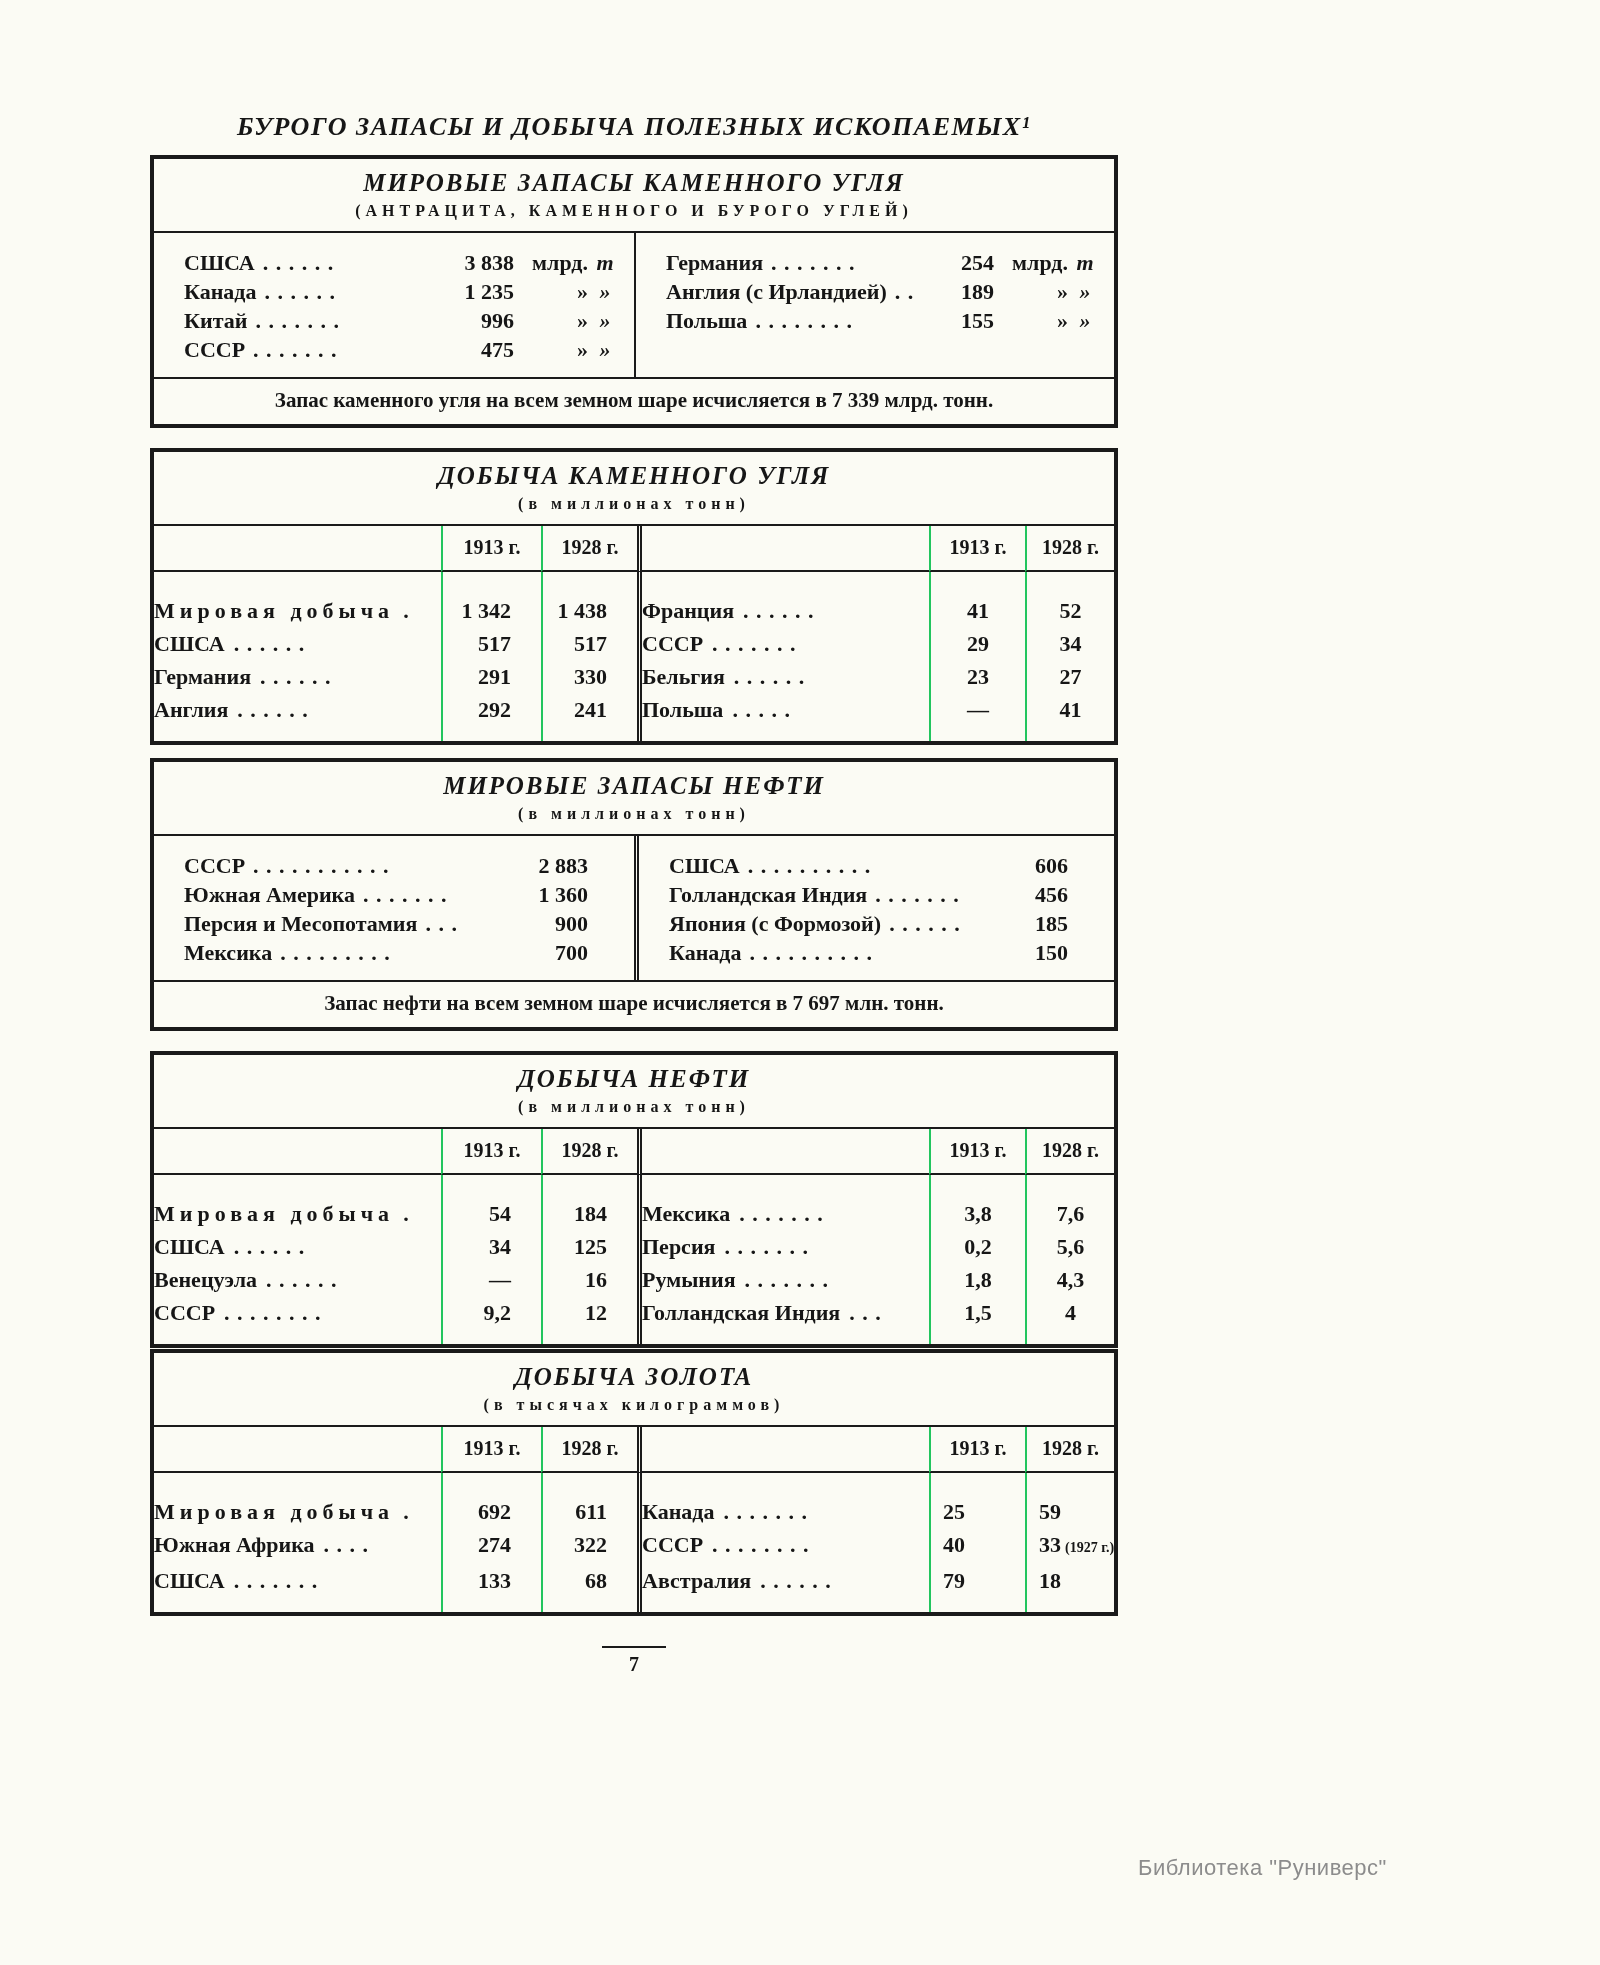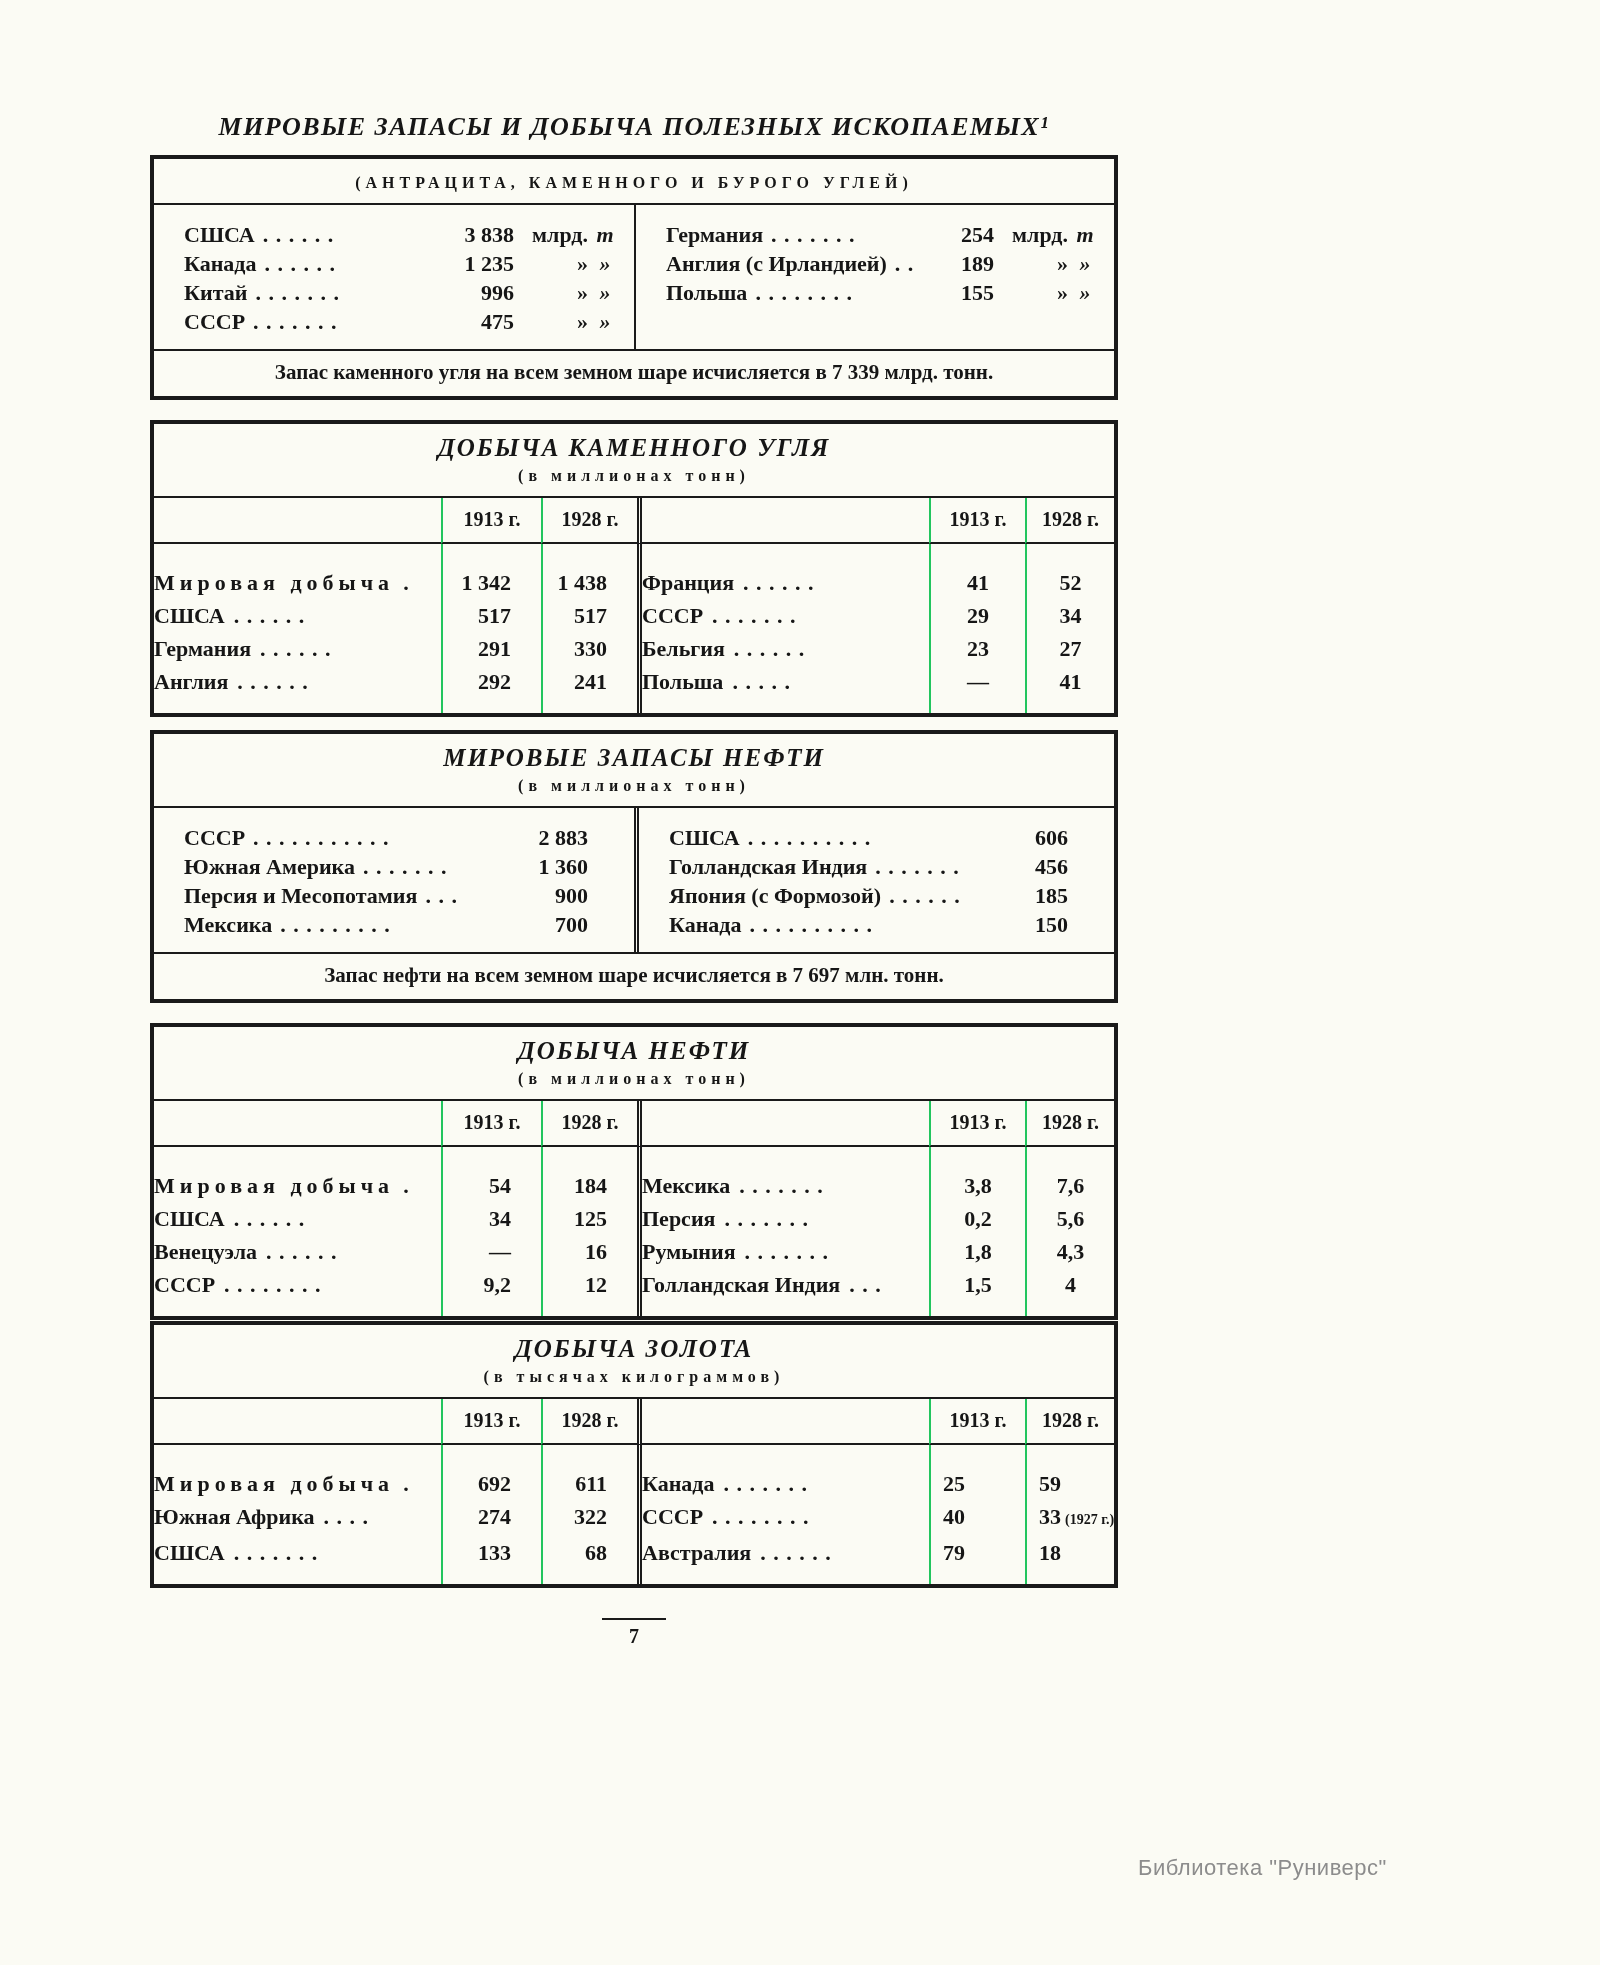--- a/index.html
+++ b/index.html
@@ -67,24 +67,25 @@
   .watermark { position: absolute; left: 1138px; top: 1855px;
     font-family: "Liberation Sans", sans-serif; font-weight: 400;
     font-size: 22px; color: #8c8c8c; letter-spacing: .5px; }
 </style>
 </head>
 <body>
 
 <div class="page">
   <div class="content">
 
-    <div class="doc-title">МИРОВЫЕ ЗАПАСЫ И ДОБЫЧА ПОЛЕЗНЫХ ИСКОПАЕМЫХ¹</div>
+    <div class="doc-title">БУРОГО ЗАПАСЫ И ДОБЫЧА ПОЛЕЗНЫХ ИСКОПАЕМЫХ¹</div>
 
     <section class="box t1">
       <header class="box-head">
+        <div class="box-title">МИРОВЫЕ ЗАПАСЫ КАМЕННОГО УГЛЯ</div>
         <div class="box-sub">(АНТРАЦИТА, КАМЕННОГО И БУРОГО УГЛЕЙ)</div>
       </header>
       <div class="res-body">
         <div class="res-col">
           <div class="res-row">
               <span>СШСА</span>
               <span class="res-dots">. . . . . .</span>
               <span class="res-value">3 838</span>
               <span class="res-unit1">млрд.</span>
               <span class="res-unit2">т</span>

